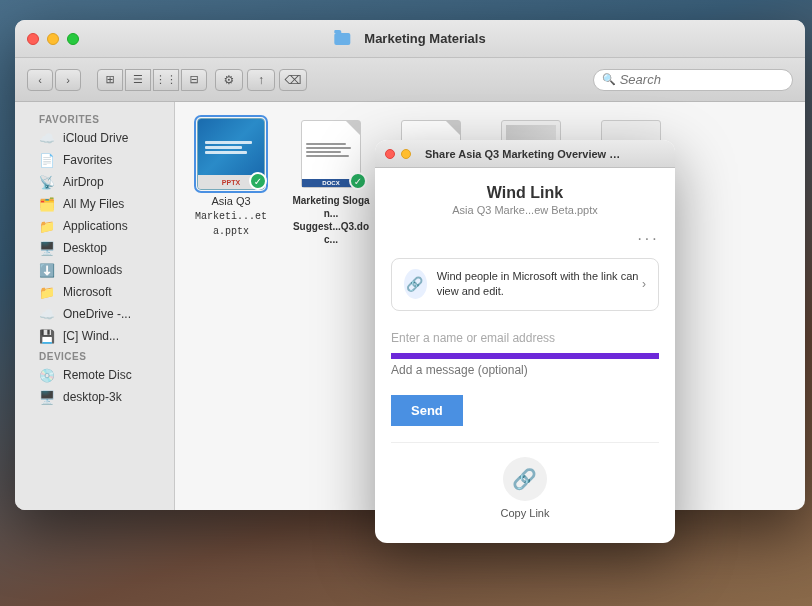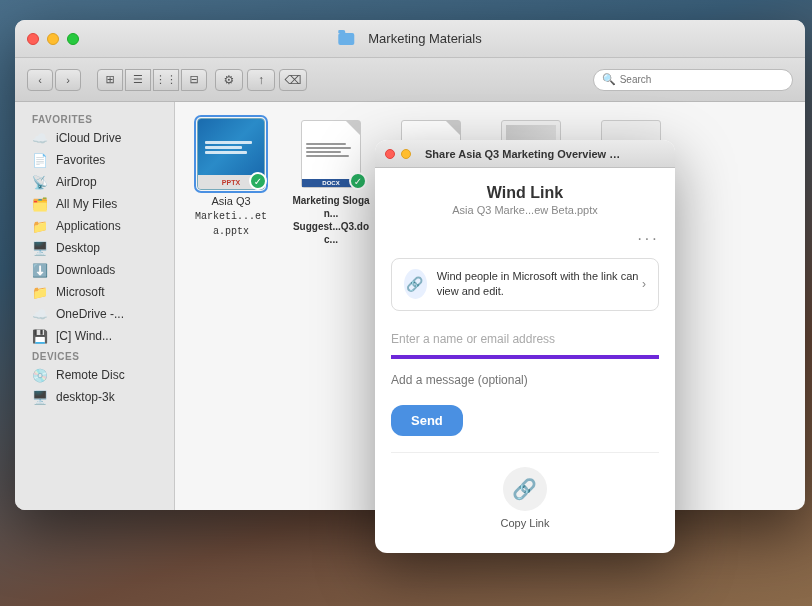--- a/index.html
+++ b/index.html
@@ -53,21 +53,21 @@
 
     .btn-close { width: 12px; height: 12px; border-radius: 50%; background: #ff5f56; border: 1px solid #e0443e; }
     .btn-minimize { width: 12px; height: 12px; border-radius: 50%; background: #ffbd2e; border: 1px solid #dea123; }
     .btn-maximize { width: 12px; height: 12px; border-radius: 50%; background: #27c93f; border: 1px solid #1aab29; }
 
     .finder-title {
       position: absolute;
       left: 50%;
       transform: translateX(-50%);
       font-size: 13px;
-      font-weight: 400;
+      font-weight: 700;
       color: #333;
       display: flex;
       align-items: center;
       gap: 14px;
     }
 
     .folder-icon-small {
       width: 16px;
       height: 12px;
       background: #6ab0e8;
@@ -166,38 +166,39 @@
       display: flex;
       align-items: center;
       padding: 0 8px;
       gap: 4px;
     }
 
     .search-box input {
       border: none;
       outline: none;
       background: transparent;
-      font-size: 10px;
+      font-size: 13px;
       color: #666;
       width: 100%;
+      font-style: italic;
     }
 
     
     .finder-content {
       display: flex;
       flex: 1;
       overflow: hidden;
     }
 
     
     .finder-sidebar {
       width: 160px;
       background: rgba(230,230,230,0.95);
       border-right: 1px solid #c8c8c8;
-      padding: 8px 5px;
+      padding: 8px 12px;
       overflow-y: auto;
       flex-shrink: 0;
     }
 
     .sidebar-section-title {
       font-size: 10px;
       font-weight: 700;
       color: #888;
       padding: 4px 12px 2px;
       text-transform: uppercase;
@@ -509,46 +510,45 @@
 
     .chevron-icon {
       font-size: 12px;
       color: #888;
     }
 
     .email-input {
       width: 100%;
       height: 36px;
       border: none;
-      border-bottom: 4px solid #6d28d9;
+      border-bottom: 6px solid #6d28d9;
       outline: none;
       font-size: 12px;
       color: #333;
       padding: 4px 0;
-      margin-bottom: 10px;
     }
 
     .email-input::placeholder { color: #aaa; }
 
     .message-input {
       width: 100%;
       font-size: 12px;
       color: #aaa;
       border: none;
       outline: none;
       background: transparent;
       padding: 4px 0;
       margin-bottom: 14px;
     }
 
     .send-btn {
       background: #4a90e2;
       color: white;
       border: none;
-      border-radius: 12px;
+      border-radius: 0;
       padding: 8px 20px;
       font-size: 13px;
       font-weight: 600;
       cursor: pointer;
       margin-bottom: 16px;
     }
 
     .divider {
       height: 1px;
       background: #eee;

